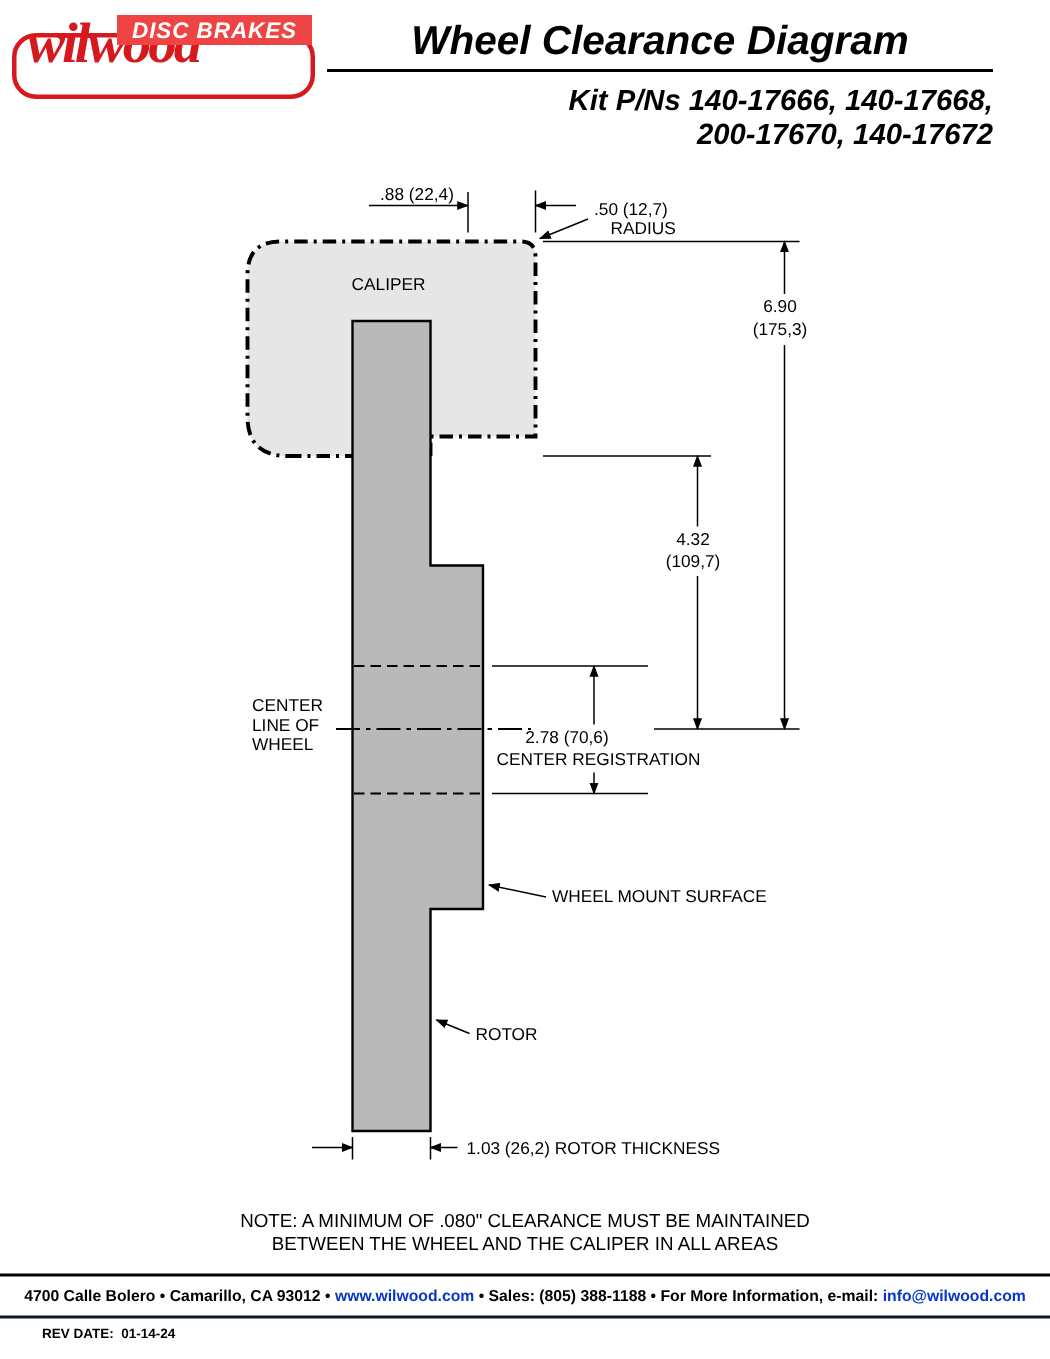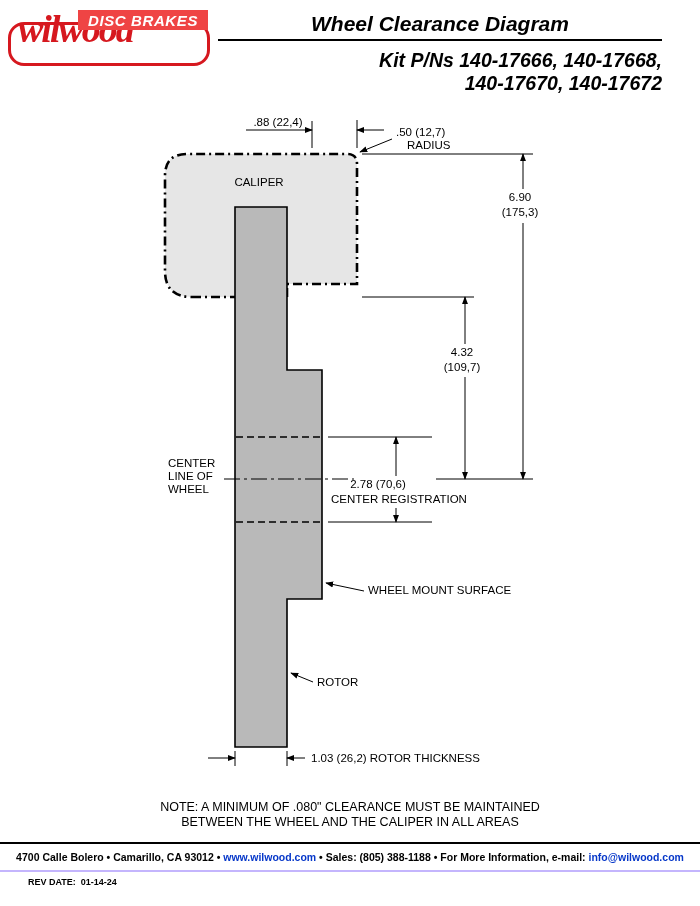--- a/index.html
+++ b/index.html
@@ -14,55 +14,55 @@
   .logo { position:relative; width:202px; height:56px; flex:0 0 auto; }
   .logo-box { position:absolute; left:0; right:0; top:12px; bottom:0;
               border:3px solid var(--red); border-radius:16px; background:#fff; }
   .logo-script { position:absolute; left:10px; top:0; z-index:2;
                  font-family:Liberation Serif, serif; font-style:italic; font-weight:bold;
                  font-size:38px; line-height:1; color:var(--red); letter-spacing:-2px; }
   .logo-tag { position:absolute; top:0; right:2px; z-index:3; background:#ef4444; color:#fff;
               font-style:italic; font-weight:bold; font-size:15px; letter-spacing:.6px;
               padding:2px 10px 1px; }
   .head-right { flex:1; margin-left:8px; margin-right:38px; padding-top:2px; }
-  .doc-title { text-align:center; font-style:italic; font-weight:bold; font-size:21px;
+  .doc-title { text-align:center; font-style:italic; font-weight:bold; font-size:27px;
                padding-bottom:3px; border-bottom:2.5px solid #000; }
   .kit { text-align:right; font-style:italic; font-weight:bold; font-size:19.5px;
          margin-top:8px; line-height:1.18; }
   
   svg { display:block; margin-top:2px; }
   .thin { stroke:#000; stroke-width:1; fill:none; }
   .dash-hidden { stroke:#000; stroke-width:1.3; stroke-dasharray:7 4; fill:none; }
   .cl { stroke:#000; stroke-width:1.2; stroke-dasharray:16 4 3 4; fill:none; }
   .caliper { stroke:#000; stroke-width:2.6; stroke-dasharray:9 4 2 4; }
   .rotor { stroke:#000; stroke-width:1.6; }
   text { fill:#000; font-family:"Liberation Sans", sans-serif; }
   text.d { font-size:11.5px; }
   text.note { font-size:12.5px; }
   #arw path { fill:#000; }
   
-  .footer-band { border-top:2.5px solid #000; border-bottom:2px solid #c4b5fd;
+  .footer-band { border-top:2.5px solid #000; border-bottom:2px solid #0f172a;
                  text-align:center; font-size:10.5px; font-weight:bold; padding:7px 4px; }
   .footer-band a { color:var(--link); text-decoration:none; cursor:pointer; }
   .rev { font-size:9px; font-weight:bold; padding:5px 0 0 28px; white-space:pre; }
 </style>
 </head>
 <body>
 
 <div class="header">
   <div class="logo">
     <div class="logo-box"></div>
     <div class="logo-script">wilwood</div>
     <div class="logo-tag">DISC BRAKES</div>
   </div>
   <div class="head-right">
     <div class="doc-title">Wheel Clearance Diagram</div>
     <div class="kit">
       <div>Kit P/Ns 140-17666, 140-17668,</div>
-      <div>140-17670, 140-17672</div>
+      <div>200-17670, 140-17672</div>
     </div>
   </div>
 </div>
 
 <svg viewBox="0 0 700 745" width="700" height="745">
   <defs>
     <marker id="arw" viewBox="0 0 10 10" refX="9" refY="5" markerWidth="8" markerHeight="8" orient="auto">
       <path d="M0,1.2 L10,5 L0,8.8 Z"></path>
     </marker>
   </defs>

